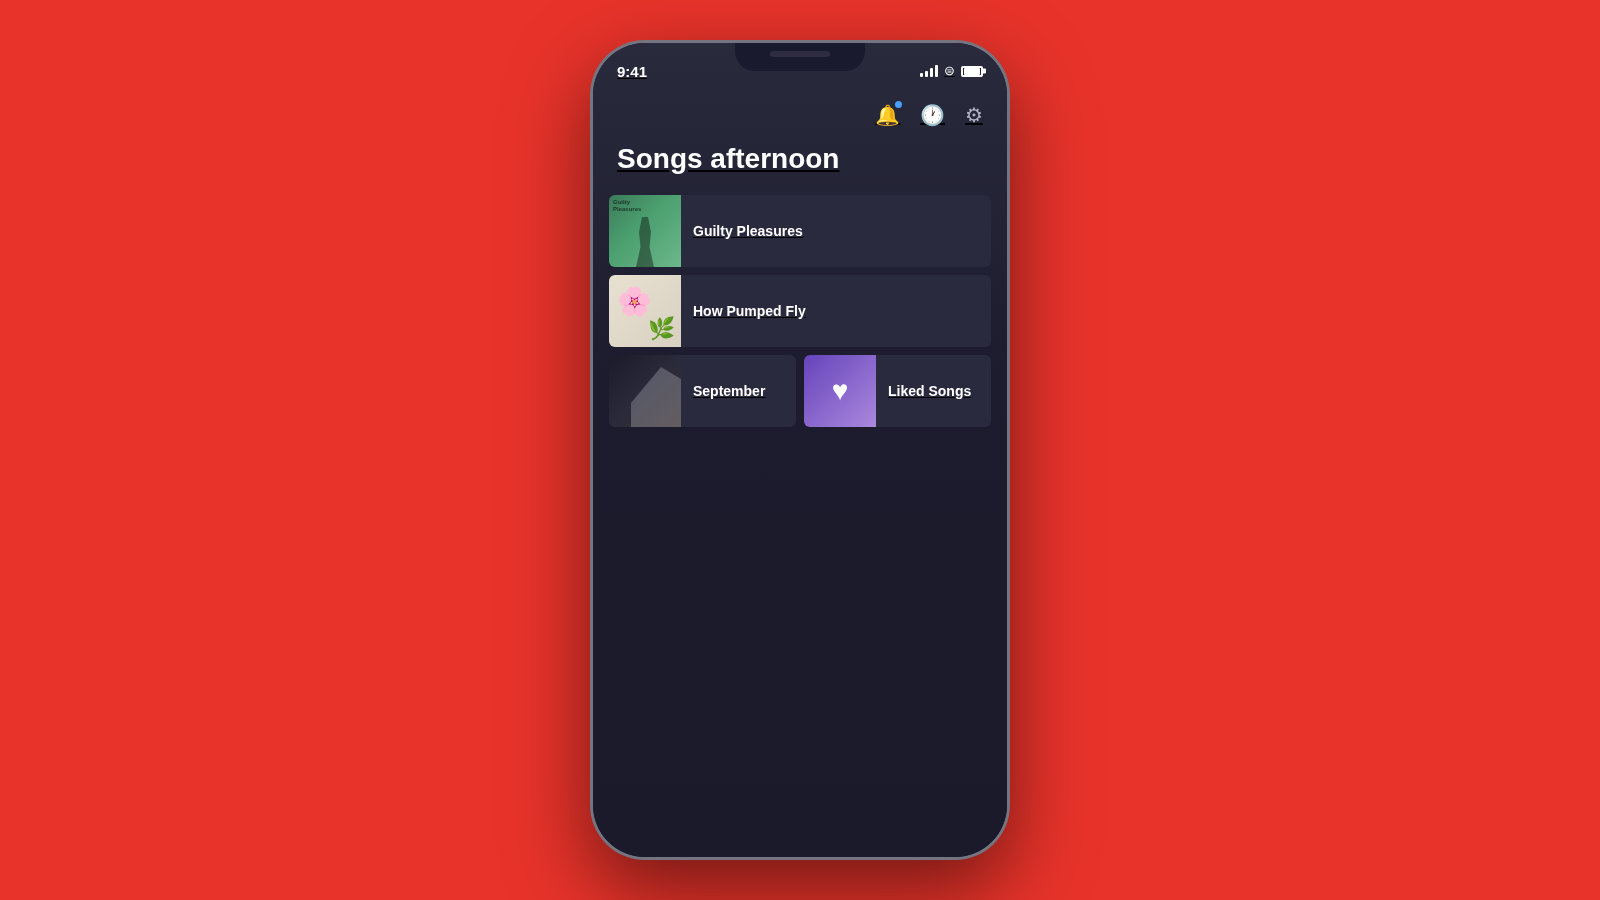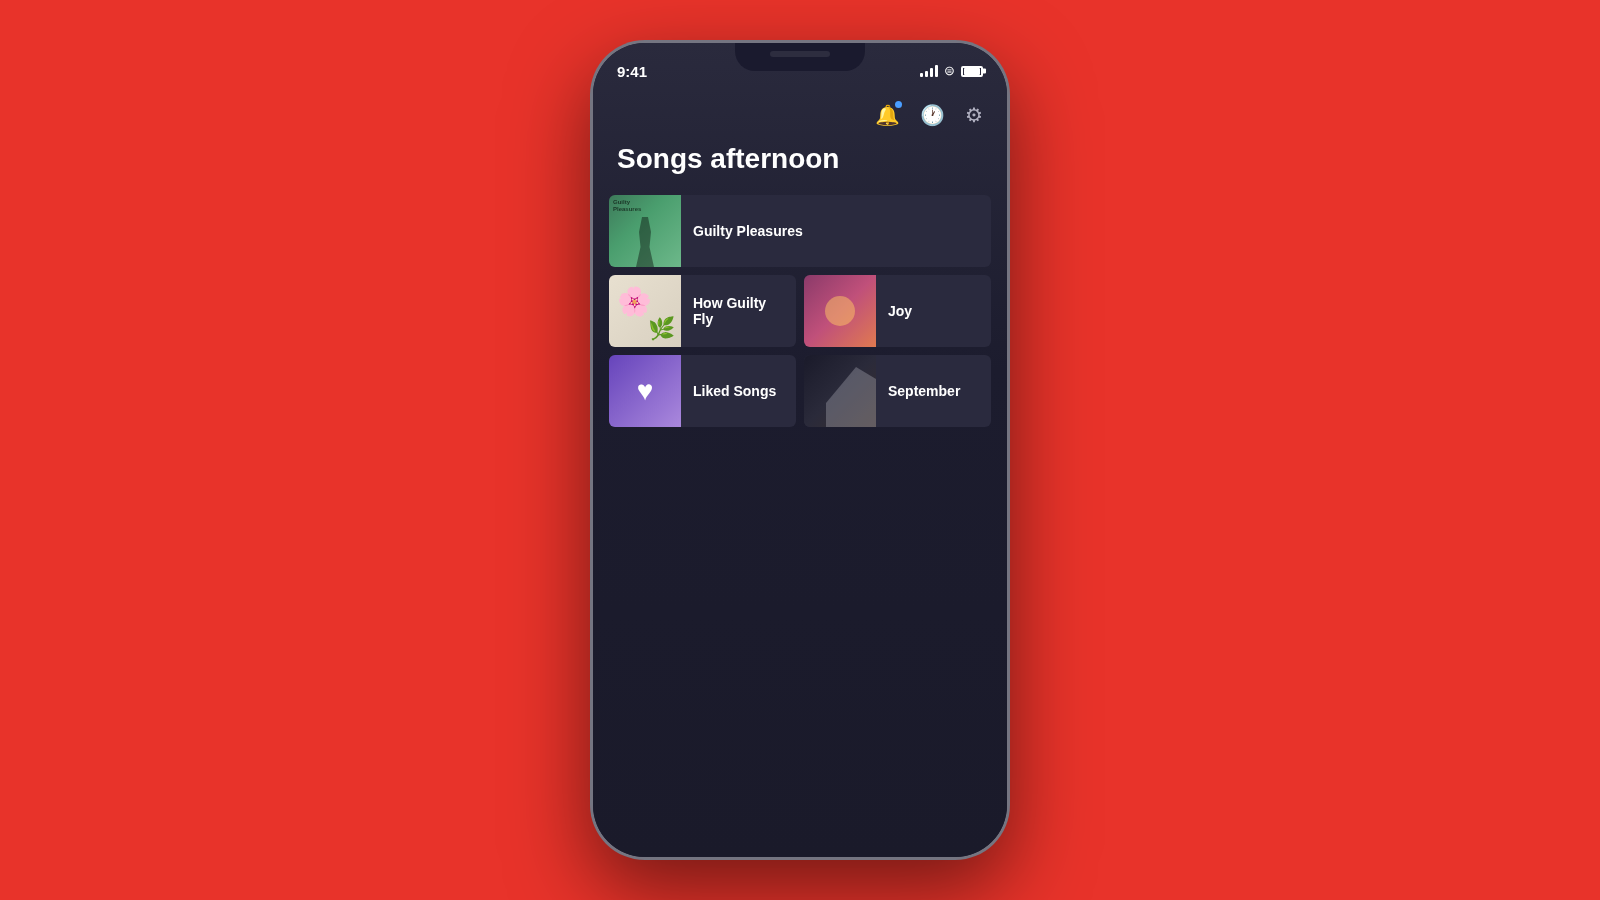--- a/index.html
+++ b/index.html
@@ -26,20 +26,21 @@
       overflow: hidden;
     }
 
     .phone-screen {
       width: 100%;
       height: 100%;
       background: linear-gradient(180deg, #2a2a3d 0%, #1c1c2e 40%, #1a1a2a 100%);
       border-radius: 32px;
       overflow: hidden;
       position: relative;
+      text-decoration: underline;
     }
 
     
     .notch {
       position: absolute;
       top: 0;
       left: 50%;
       transform: translateX(-50%);
       width: 130px;
       height: 28px;
@@ -365,34 +366,30 @@
           <div class="playlist-thumb thumb-guilty">
             <span class="thumb-text">Guilty<br>Pleasures</span>
           </div>
           <span class="playlist-label">Guilty Pleasures</span>
         </div>
       </div>
 
       <div class="playlist-row">
         <div class="playlist-item">
           <div class="playlist-thumb thumb-how"></div>
-          <span class="playlist-label">How Guilty Fly</span>
-        </div>
+          <span class="playlist-label">How Pumped Fly</span>
+        </div>
+      </div>
+
+      <div class="playlist-row">
         <div class="playlist-item">
-          <div class="playlist-thumb thumb-joy"></div>
-          <span class="playlist-label">Joy</span>
-        </div>
-      </div>
-
-      <div class="playlist-row">
+          <div class="playlist-thumb thumb-september"></div>
+          <span class="playlist-label">September</span>
+        </div>
         <div class="playlist-item">
           <div class="playlist-thumb thumb-liked"></div>
           <span class="playlist-label">Liked Songs</span>
         </div>
-        <div class="playlist-item">
-          <div class="playlist-thumb thumb-september"></div>
-          <span class="playlist-label">September</span>
-        </div>
       </div>
 
     </div>
   </div>
 </div>
 
 </body></html>

